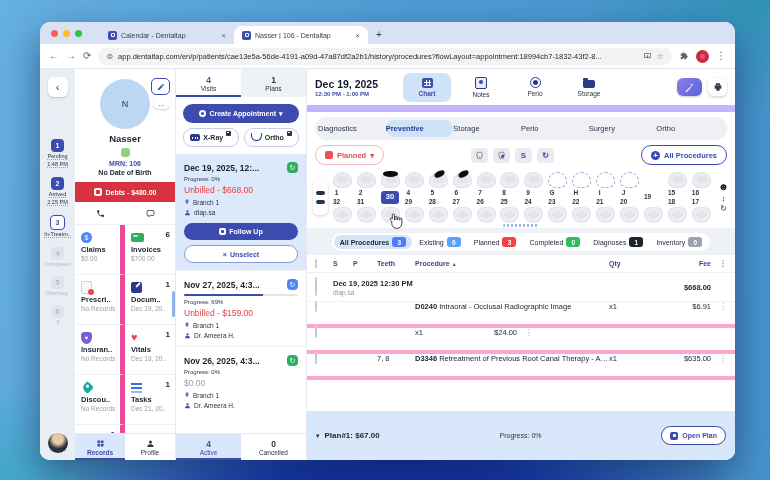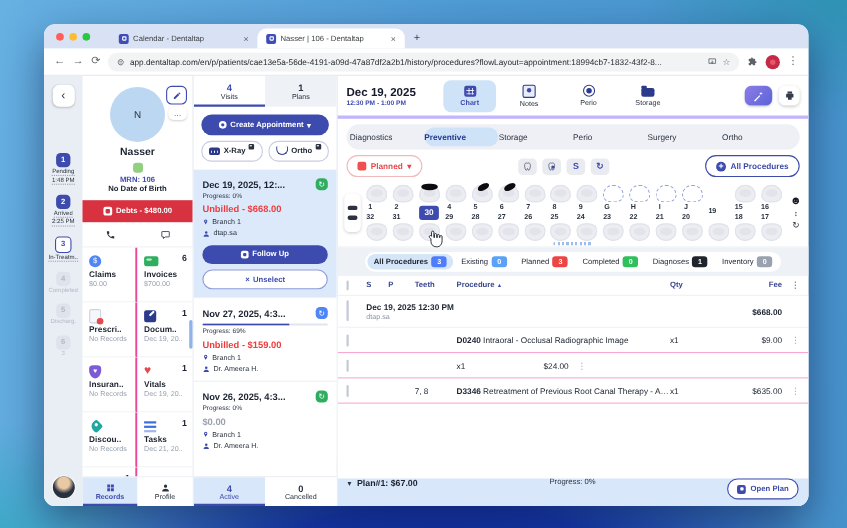--- a/index.html
+++ b/index.html
@@ -56,21 +56,21 @@
   .pdot{width:9px;height:9px;border-radius:3px;background:#92cf80;margin:4px 0 3px}
   .pmrn{font-size:7px;font-weight:bold;color:#3d4bae}
   .pdob{font-size:7px;font-weight:bold;color:#1c2330;margin-top:2px}
   .debts{background:#d8313f;color:#fff;display:flex;align-items:center;justify-content:center;gap:4px;height:20px;font-size:7px;font-weight:bold;flex:0 0 auto}
   .debticon{width:8px;height:8px;border-radius:2px;background:#fff;position:relative}
   .debticon::after{content:"";position:absolute;inset:2px;background:#d8313f;border-radius:1px}
   .commrow{display:flex;border-bottom:1px solid #eef0f4;flex:0 0 auto}
   .commcell{flex:1;display:flex;align-items:center;justify-content:center;height:22px}
   .pcards{flex:1;min-height:0;overflow:hidden;display:grid;grid-template-columns:1fr 1fr;grid-auto-rows:50px}
   .pcard{border-bottom:1px solid #eef0f4;position:relative;padding:6px 4px 0 6px;display:flex;flex-direction:column;gap:1px;background:#fff}
-  .pcard.lft{border-right:2px solid #ec4899}
+  .pcard.lft{border-right:5px solid #ec4899}
   .cicon{height:13px;display:flex;align-items:center}
   .cbadge{position:absolute;right:5px;top:5px;font-size:8px;font-weight:bold;color:#1c2330}
   .clabel{font-size:7.5px;font-weight:bold;color:#1c2330;white-space:nowrap;overflow:hidden;text-overflow:ellipsis}
   .csub{font-size:6.5px;color:#97a0ae;white-space:nowrap;overflow:hidden;text-overflow:ellipsis}
   .pscroll{position:absolute;right:0;top:222px;width:3px;height:26px;border-radius:2px;background:#8fb2e8}
   .ptabs{flex:0 0 auto;height:26px;display:flex;border-top:1px solid #e7e9ef}
   .ptab{flex:1;display:flex;flex-direction:column;align-items:center;justify-content:center;gap:1px;font-size:6.5px;color:#2b3340;background:#fff}
   .ptab.active{background:#d9e7fa;color:#3d4bae;font-weight:bold;box-shadow:inset 0 -2px 0 #3d4bae}
   
   .ic-claims{width:11px;height:11px;border-radius:50%;background:#4f86f7;color:#fff;display:flex;align-items:center;justify-content:center}
@@ -108,35 +108,35 @@
   .alist{flex:1;min-height:0;overflow:hidden;display:flex;flex-direction:column}
   .acard{padding:8px 8px 7px;border-top:1px solid #eef0f4;position:relative;background:#fff}
   .acard.selected{background:#dbe9fb;border-top:none}
   .adate-row{display:flex;align-items:center;justify-content:space-between}
   .adate{font-size:8.5px;font-weight:bold;color:#1c2330;white-space:nowrap;overflow:hidden;text-overflow:ellipsis}
   .sync{width:11px;height:11px;border-radius:4px;display:flex;align-items:center;justify-content:center;color:#fff;font-size:7px;flex:0 0 auto}
   .sync.green{background:#2fae5f}.sync.blue{background:#4f86f7}
   .abar{height:2px;background:#e1e5f0;border-radius:1px;margin:4px 0 3px;position:relative;overflow:hidden}
   .abar i{position:absolute;left:0;top:0;bottom:0;background:#3d4bae;display:block}
   .aprog{font-size:6px;color:#2b3340;margin-top:3px}
-  .aamount{font-size:8.5px;font-weight:bold;margin:3px 0 2px}
+  .aamount{font-size:8.5px;font-weight:normal;margin:3px 0 2px}
   .aamount.red{color:#ef3b3b}.aamount.gray{color:#9aa1ae}
   .ameta{display:flex;align-items:center;gap:3px;font-size:6.5px;color:#2b3340;margin-top:3px}
   .followup{margin-top:7px;height:17px;background:#3d4bae;border-radius:9px;color:#fff;font-size:7px;font-weight:bold;display:flex;align-items:center;justify-content:center;gap:3px}
   .fu-ic{width:7px;height:7px;background:#fff;border-radius:2px;position:relative}
   .fu-ic::after{content:"";position:absolute;inset:2px;background:#3d4bae;border-radius:1px}
   .unselect{margin-top:5px;height:16px;border:1px solid #8f9bd8;border-radius:9px;background:#fff;color:#3d4bae;font-size:7px;font-weight:bold;display:flex;align-items:center;justify-content:center;gap:3px}
   .abot{height:26px;display:flex;border-top:1px solid #e7e9ef;flex:0 0 auto}
   .abtab{flex:1;display:flex;flex-direction:column;align-items:center;justify-content:center;font-size:6.5px;color:#2b3340;background:#fff}
   .abtab .cnt{font-size:8.5px;font-weight:bold}
   .abtab.active{background:#d9e7fa;box-shadow:inset 0 -2px 0 #3d4bae}
   .abtab.active .cnt,.abtab.active .lbl{color:#3d4bae}
   
   .main{flex:1;display:flex;flex-direction:column;min-width:0;min-height:0}
-  .mhead{height:36px;display:flex;align-items:center;padding:0 8px;border-bottom:3px solid #c4b5fd;flex:0 0 auto}
+  .mhead{height:36px;display:flex;align-items:center;padding:0 8px;border-bottom:7px solid #c4b5fd;flex:0 0 auto}
   .mdate{display:flex;flex-direction:column;margin-right:14px;min-width:74px}
   .mdate .d{font-size:10.5px;font-weight:bold;color:#14192b}
   .mdate .t{font-size:6px;font-weight:bold;color:#3d4bae;margin-top:1px}
   .mtabs{display:flex;gap:6px;flex:1}
   .mtab{width:48px;height:29px;border-radius:7px;display:flex;flex-direction:column;align-items:center;justify-content:center;gap:2px;font-size:6.5px;color:#2b3340}
   .mtab.active{background:#cfe3f8;color:#3d4bae;font-weight:bold}
   .ic-chart{width:11px;height:10px;background:#3d4bae;border-radius:2px;position:relative}
   .ic-chart::after{content:"";position:absolute;inset:2px;background-image:linear-gradient(90deg,#fff 1px,transparent 1px),linear-gradient(#fff 1px,transparent 1px);background-size:3px 3px;background-position:-1px -1px}
   .ic-notes{width:10px;height:10px;background:#e9edf7;border:1px solid #2c3a8c;border-radius:2px;position:relative}
   .ic-notes::after{content:"";position:absolute;left:2.5px;top:2.5px;width:4px;height:4px;background:#3d4bae;border-radius:50%}
@@ -190,29 +190,29 @@
   .thead{display:flex;align-items:center;height:17px;padding:0 8px;font-size:7px;font-weight:bold;color:#39478f;border-bottom:1px solid #eef0f4;flex:0 0 auto}
   .w-cb{width:18px}.w-s{width:20px}.w-p{width:24px}.w-teeth{width:38px}.w-proc{flex:1;min-width:0}.w-qty{width:46px}.w-fee{width:56px;text-align:right}.w-dots{width:16px;text-align:right}
   .cb{width:8px;height:8px;border:1px solid #c3c9d6;border-radius:2px;background:#fff}
   .sort{font-size:5px;color:#3d4bae;margin-left:2px}
   .tbody{flex:1;min-height:0;overflow:hidden;background:#fff}
   .grow{display:flex;align-items:center;padding:5px 8px;border-bottom:1px solid #eef0f4}
   .gmain{margin-left:0}
   .gdate{font-size:7.5px;font-weight:bold;color:#1c2330}
   .gby{font-size:6.5px;color:#8d95a3;margin-top:1px}
   .gtotal{margin-left:auto;font-size:7.5px;font-weight:bold;color:#1c2330;padding-right:16px}
-  .trow{display:flex;align-items:center;height:22px;padding:0 8px;border-bottom:1px solid #f9a8d4;font-size:7.5px;color:#1c2330}
+  .trow{display:flex;height:22px;padding:0 8px;border-bottom:4px solid #f9a8d4;font-size:7.5px;color:#1c2330}
   .ssq{width:10px;height:10px;border-radius:3px;background:#f04f4f}
   .pav{width:11px;height:11px;border-radius:50%;background:radial-gradient(circle at 50% 30%,#e9c9a4 0 30%,#27313f 58%) #27313f}
   .proc{white-space:nowrap;overflow:hidden;text-overflow:ellipsis}
   .code{font-weight:bold}
   .qty{color:#1c2330}
   .rowdots{color:#8d95a3;font-size:8px}
   
-  .planbar{height:25px;background:#d9e7fa;display:flex;align-items:flex-start;justify-content:space-between;padding:0 9px;flex:0 0 auto}
+  .planbar{height:25px;background:#d9e7fa;display:flex;align-items:center;justify-content:space-between;padding:12px 9px;flex:0 0 auto}
   .planlabel{font-size:8px;font-weight:bold;color:#1c2330;display:flex;gap:5px;align-items:center}
   .chev{font-size:7px;color:#2b3340;font-weight:normal}
   .planprog{font-size:7px;color:#2b3340}
   .openplan{display:flex;align-items:center;gap:4px;background:#fff;border:1px solid #3d4bae;border-radius:10px;height:17px;padding:0 8px;color:#3d4bae;font-size:7px;font-weight:bold}
   .op-ic{width:8px;height:8px;border-radius:2px;background:#3d4bae;position:relative}
   .op-ic::after{content:"";position:absolute;inset:2.5px;background:#fff;border-radius:1px}
 </style>
 </head>
 <body>
 
@@ -796,21 +796,21 @@
             </span>
             <span class="gtotal">$668.00</span>
           </div>
           <div class="trow">
             <span class="w-cb"><span class="cb"></span></span>
             <span class="w-s"><span class="ssq"></span></span>
             <span class="w-p"><span class="pav"></span></span>
             <span class="w-teeth"></span>
             <span class="w-proc proc"><span class="code">D0240</span> <span>Intraoral - Occlusal Radiographic Image</span></span>
             <span class="w-qty qty">x1</span>
-            <span class="w-fee">$9.00</span>
+            <span class="w-fee">$6.91</span>
             <span class="w-dots rowdots">⋮</span>
           </div>
           <div class="trow">
             <span class="w-cb"><span class="cb"></span></span>
             <span class="w-s"><span class="ssq"></span></span>
             <span class="w-p"><span class="pav"></span></span>
             <span class="w-teeth"></span>
             <span class="w-qty qty">x1</span>
             <span class="w-fee">$24.00</span>
             <span class="w-dots rowdots">⋮</span>

